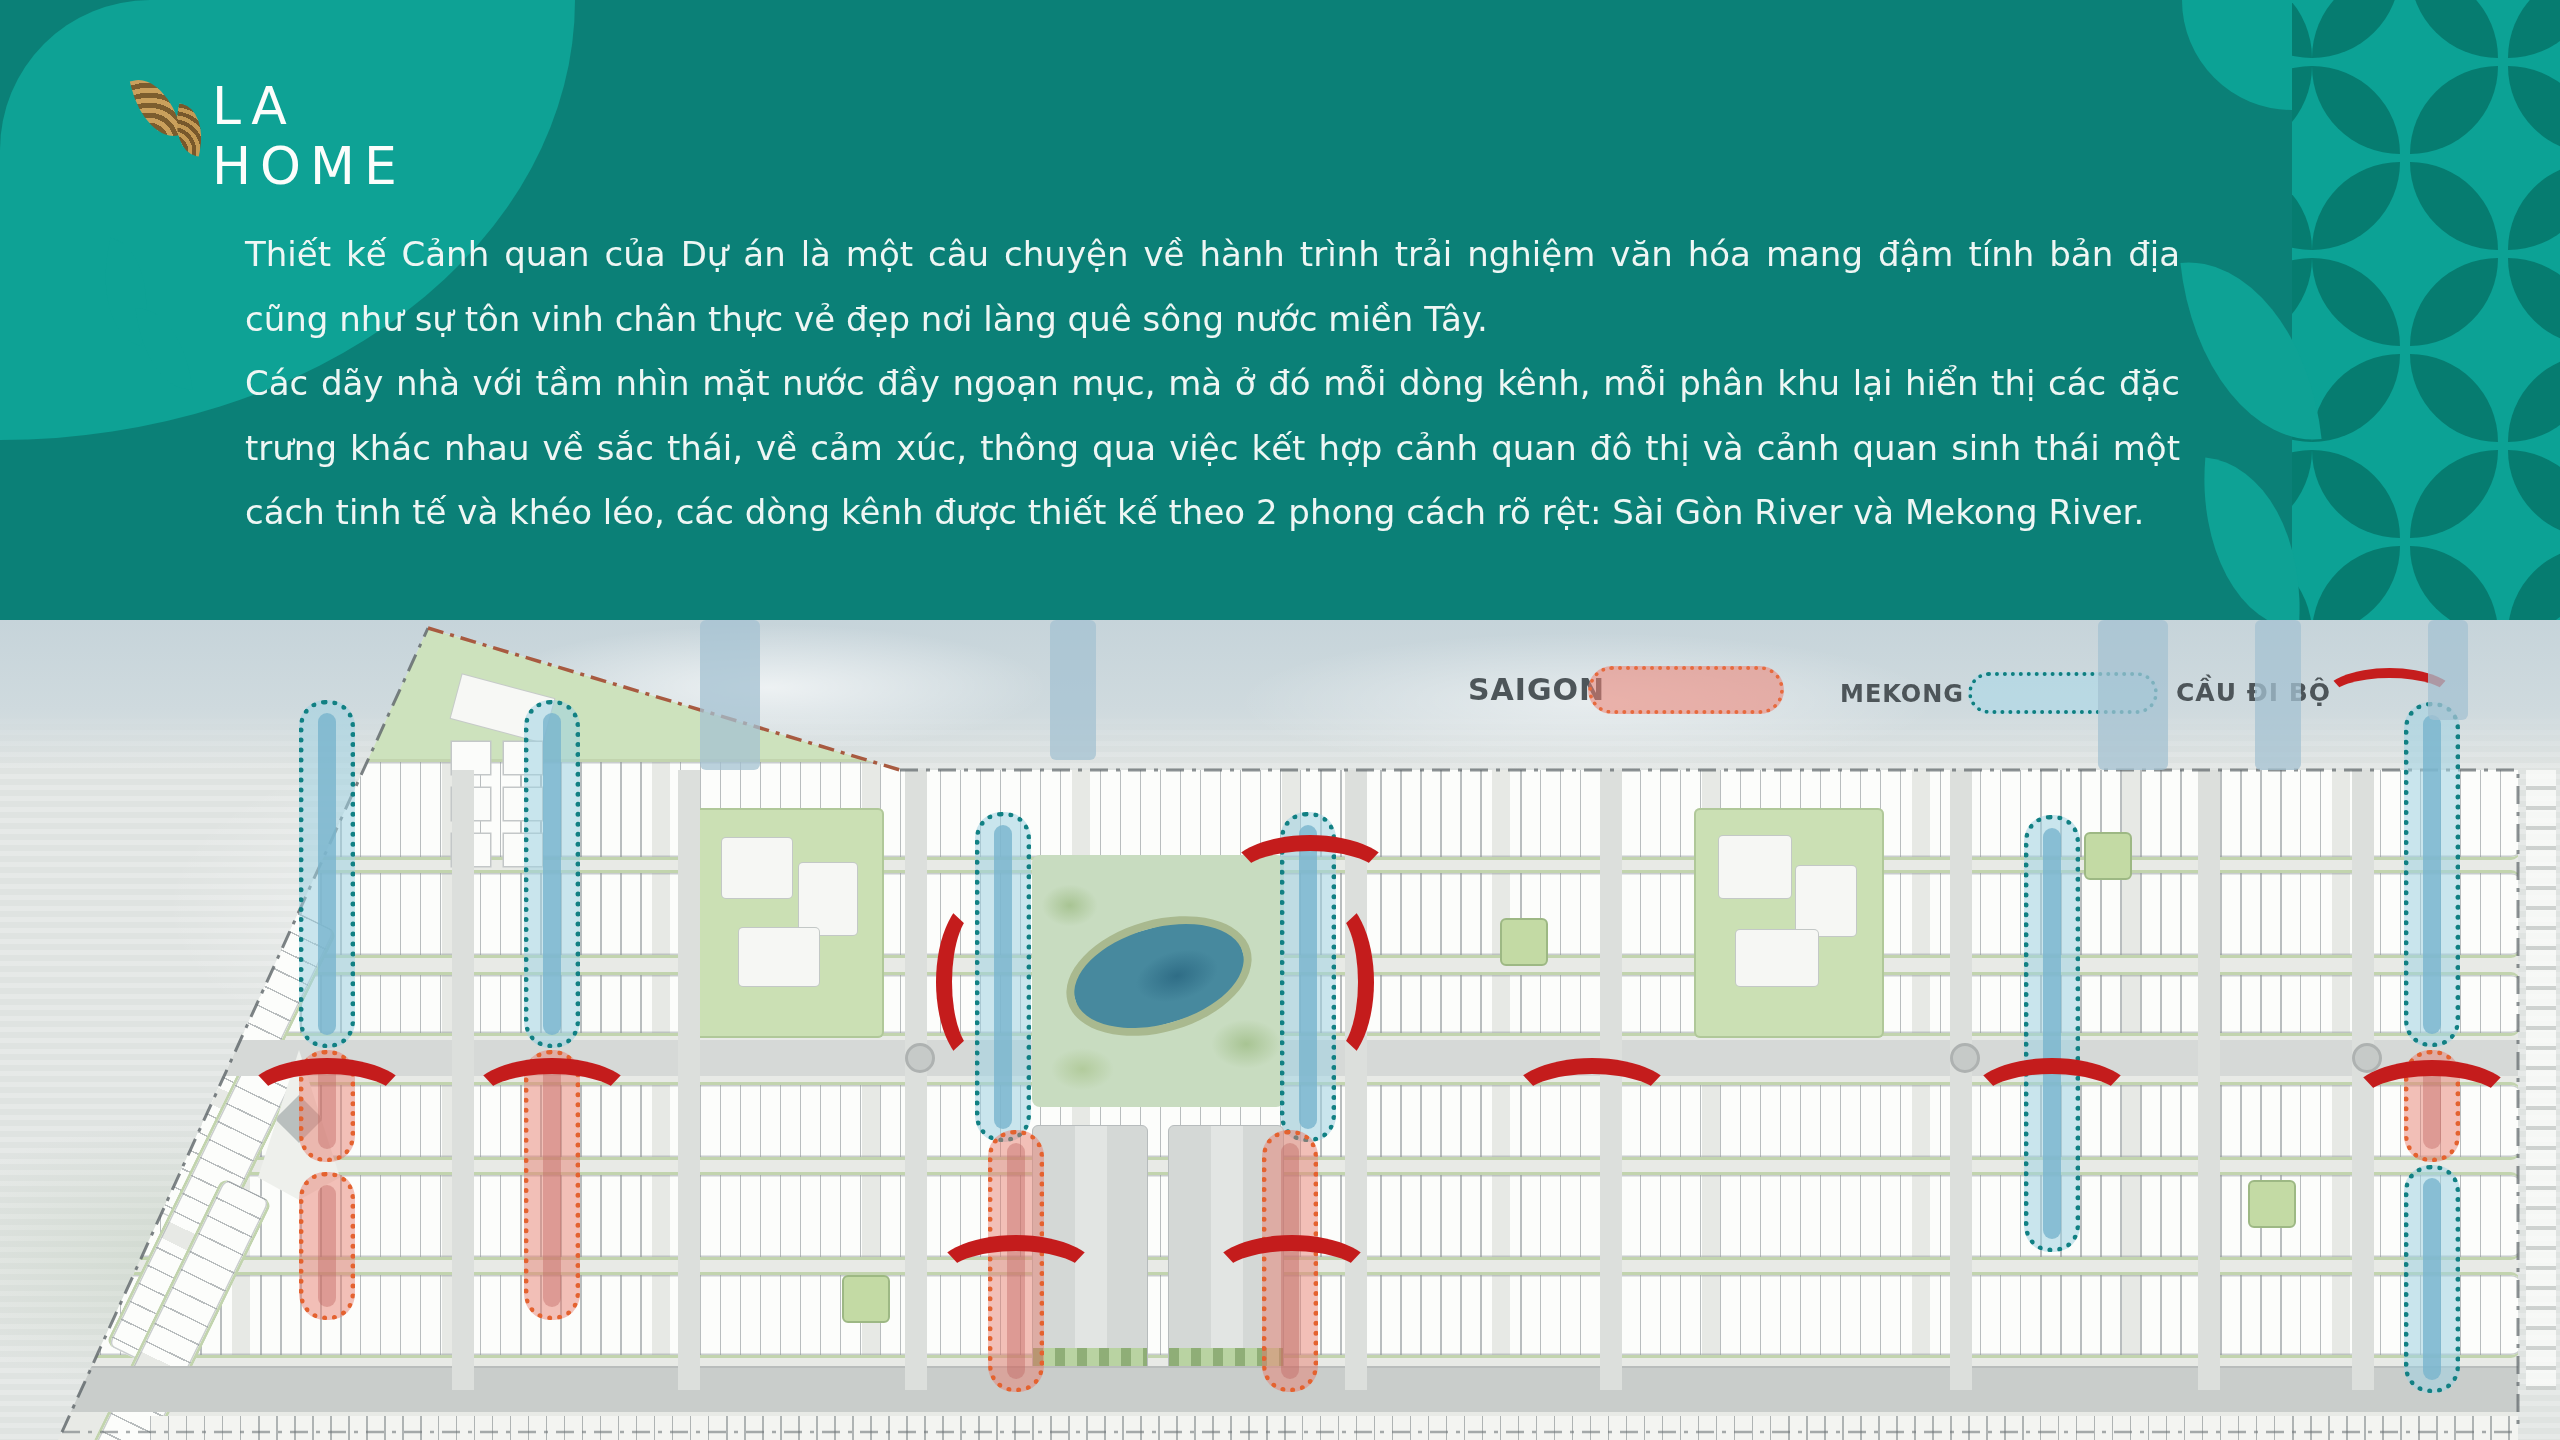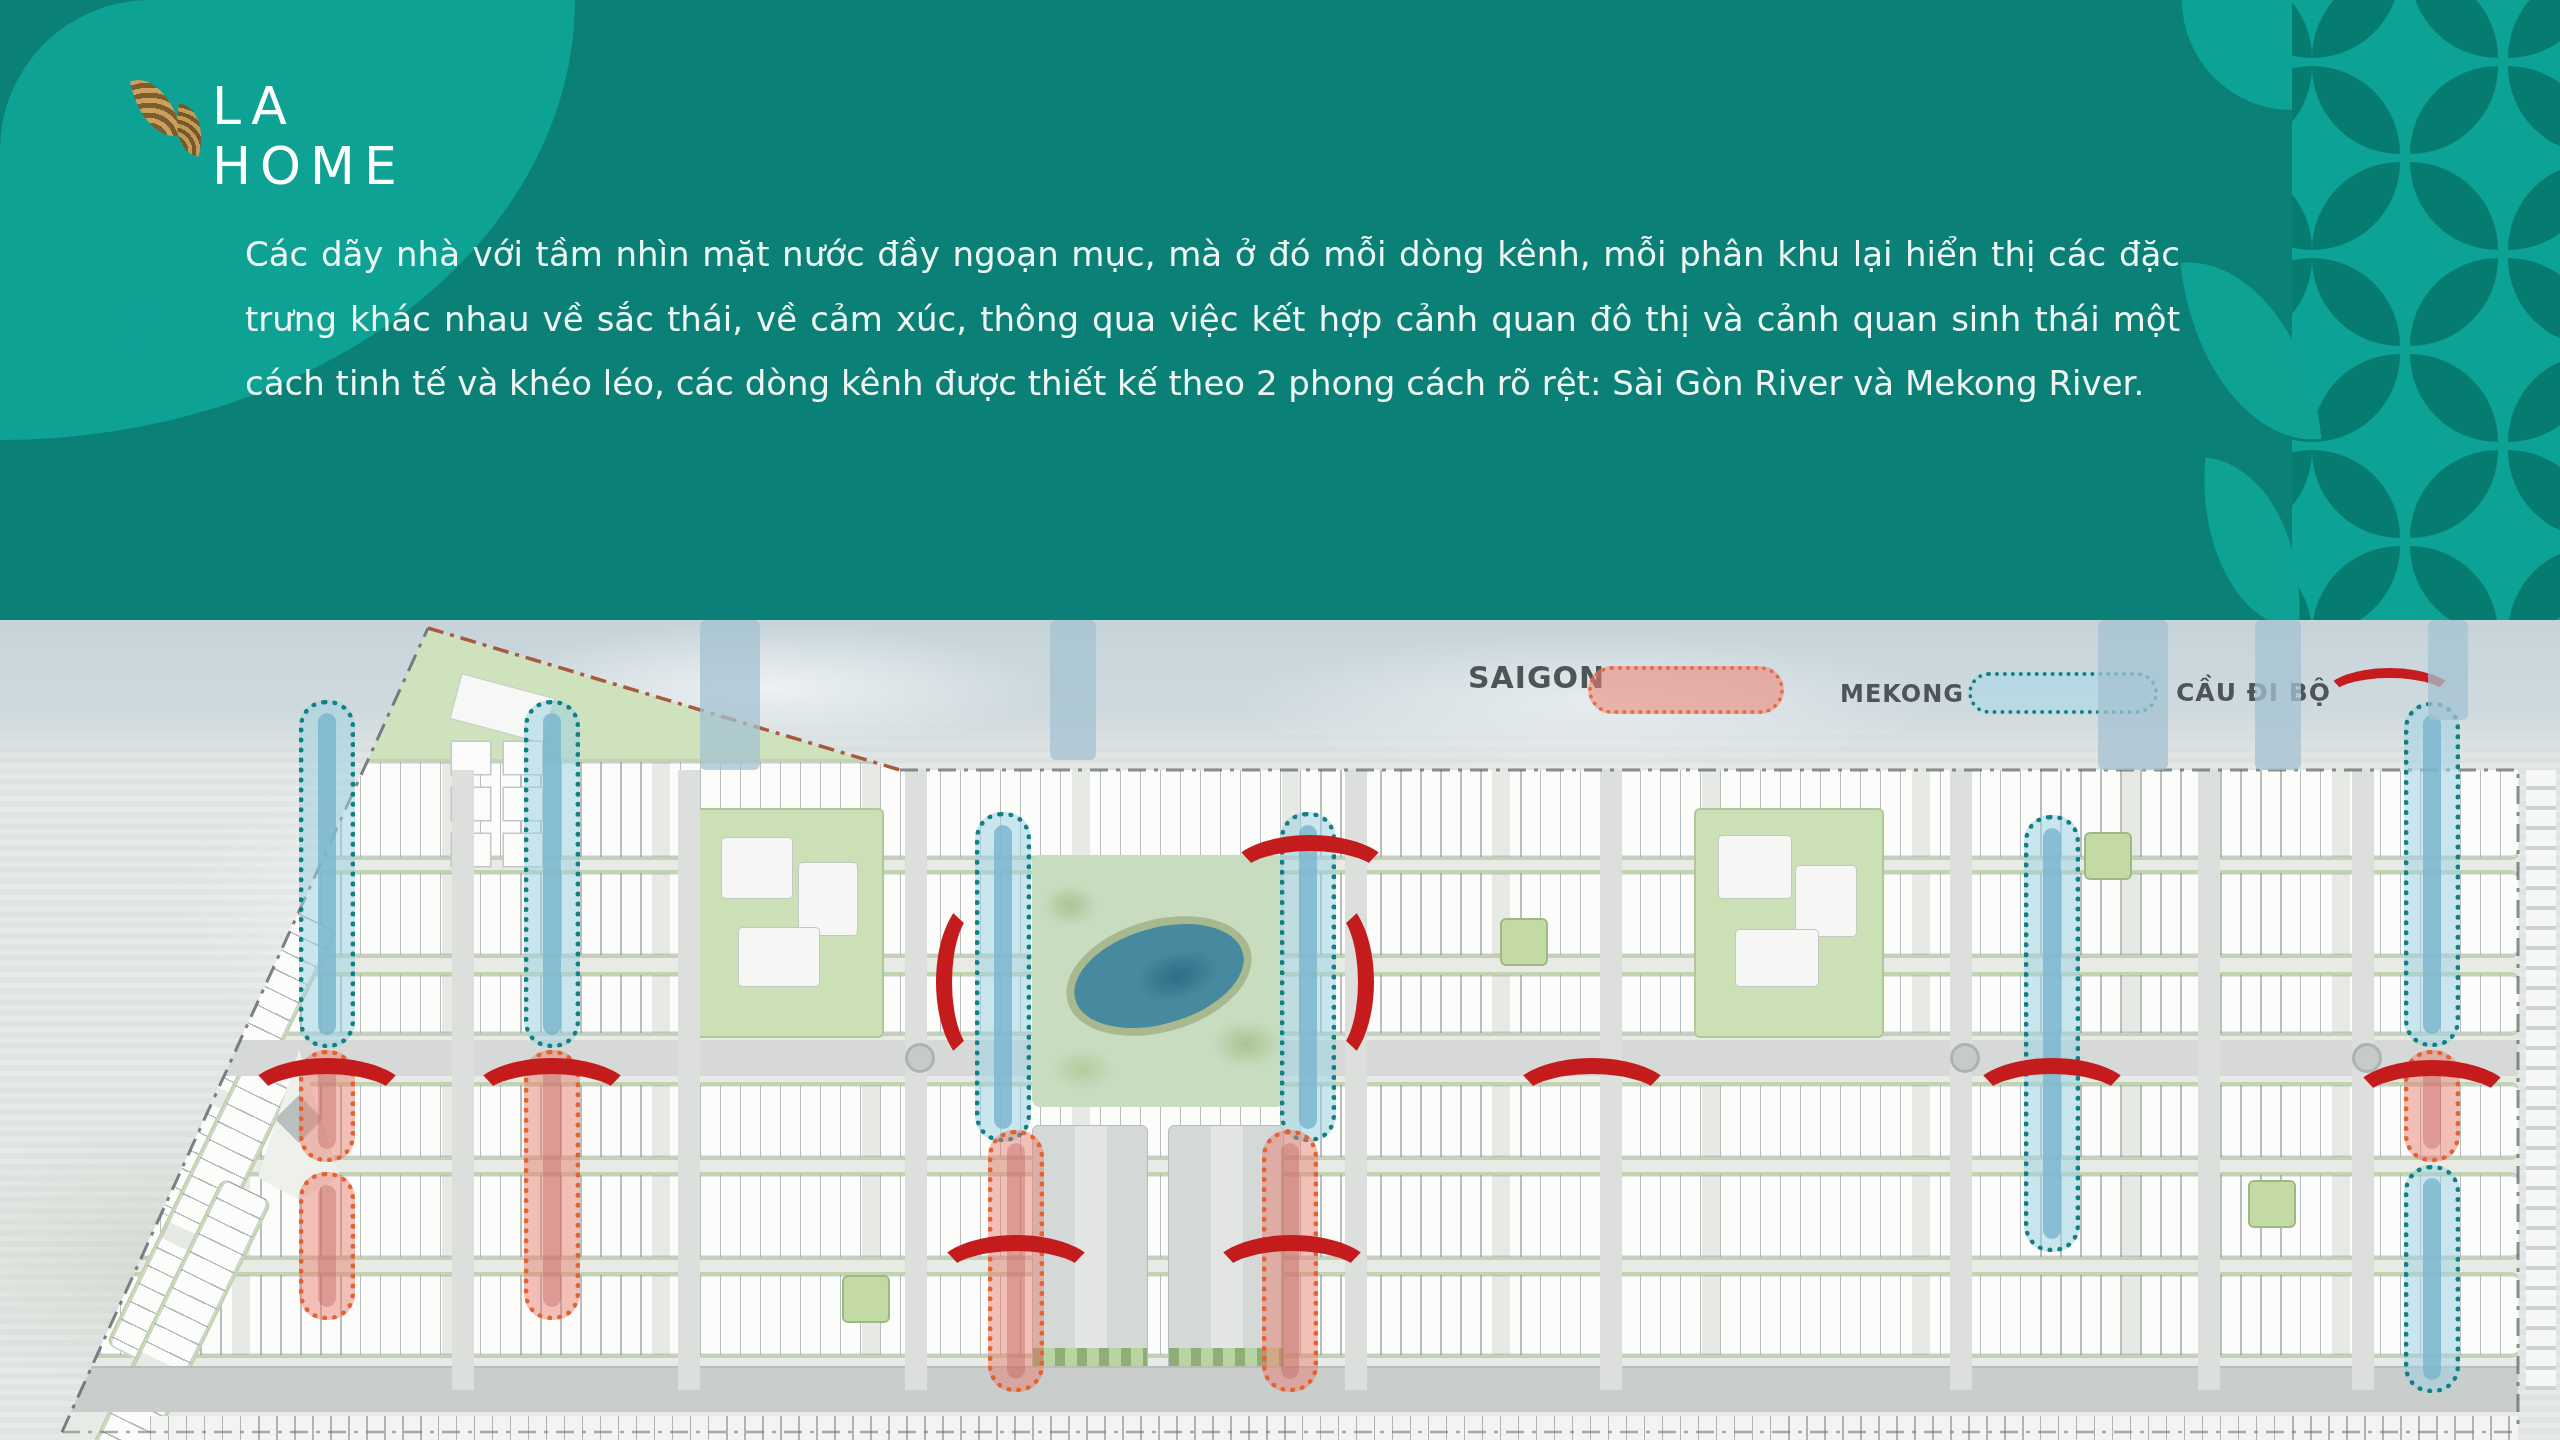--- a/index.html
+++ b/index.html
@@ -119,21 +119,21 @@
   .canal.mekong { background: rgba(158,209,226,.55); border: 5px dotted #118083; }
   .canal.saigon { background: rgba(233,123,109,.48); border: 5px dotted #e4622f; }
   .canal-core { position: absolute; left: 14px; right: 14px; top: 8px; bottom: 8px; border-radius: 18px; }
   .mekong .canal-core { background: rgba(120,180,205,.8); }
   .saigon .canal-core { background: rgba(190,100,95,.4); }
   .bridge { position: absolute; width: 170px; height: 84px; border: 15px solid transparent;
     border-top: 16px solid #c41c1c; border-radius: 50%; }
 
   
   .legend-label { position: absolute; color: #4d5559; font-weight: 700; letter-spacing: 1px; }
-  .lg-saigon-label { left: 1468px; top: 40px; font-size: 30px; }
+  .lg-saigon-label { left: 1468px; top: 52px; font-size: 30px; }
   .lg-mekong-label { left: 1840px; top: 60px; font-size: 24px; }
   .lg-bridge-label { left: 2176px; top: 58px; font-size: 25px; }
   .swatch { position: absolute; }
   .sw-saigon { left: 1588px; top: 46px; width: 196px; height: 48px;
     background: rgba(237,130,115,.55); border: 4px dotted #e66a3e; border-radius: 24px; }
   .sw-mekong { left: 1968px; top: 52px; width: 190px; height: 42px;
     background: rgba(173,216,230,.65); border: 4px dotted #0f7f80; border-radius: 22px; }
   .sw-bridge { left: 2322px; top: 48px; width: 135px; height: 58px;
     border: 9px solid transparent; border-top: 10px solid #c51d1d; border-radius: 50%; }
 
@@ -181,20 +181,21 @@
   <div class="petal side-leaf-1 leaf-a"></div>
   <div class="petal side-leaf-2 leaf-a"></div>
 
   <div class="logo">
     <div class="petal logo-leaf-big"></div>
     <div class="petal logo-leaf-small"></div>
     <div class="logo-text">LA HOME</div>
   </div>
 
   <div class="intro">
+    <p>Thiết kế Cảnh quan của Dự án là một câu chuyện về hành trình trải nghiệm văn hóa mang đậm tính bản địa cũng như sự tôn vinh chân thực vẻ đẹp nơi làng quê sông nước miền Tây.</p>
     <p>Các dãy nhà với tầm nhìn mặt nước đầy ngoạn mục, mà ở đó mỗi dòng kênh, mỗi phân khu lại hiển thị các đặc trưng khác nhau về sắc thái, về cảm xúc, thông qua việc kết hợp cảnh quan đô thị và cảnh quan sinh thái một cách tinh tế và khéo léo, các dòng kênh được thiết kế theo 2 phong cách rõ rệt: Sài Gòn River và Mekong River.</p>
   </div>
 
   <div id="map">
     <div class="water-band"></div>
 
     <div id="site">
       <div class="wedge"></div>
       <div class="wedge-bldg"></div>
       <div class="green-band-right"></div>

